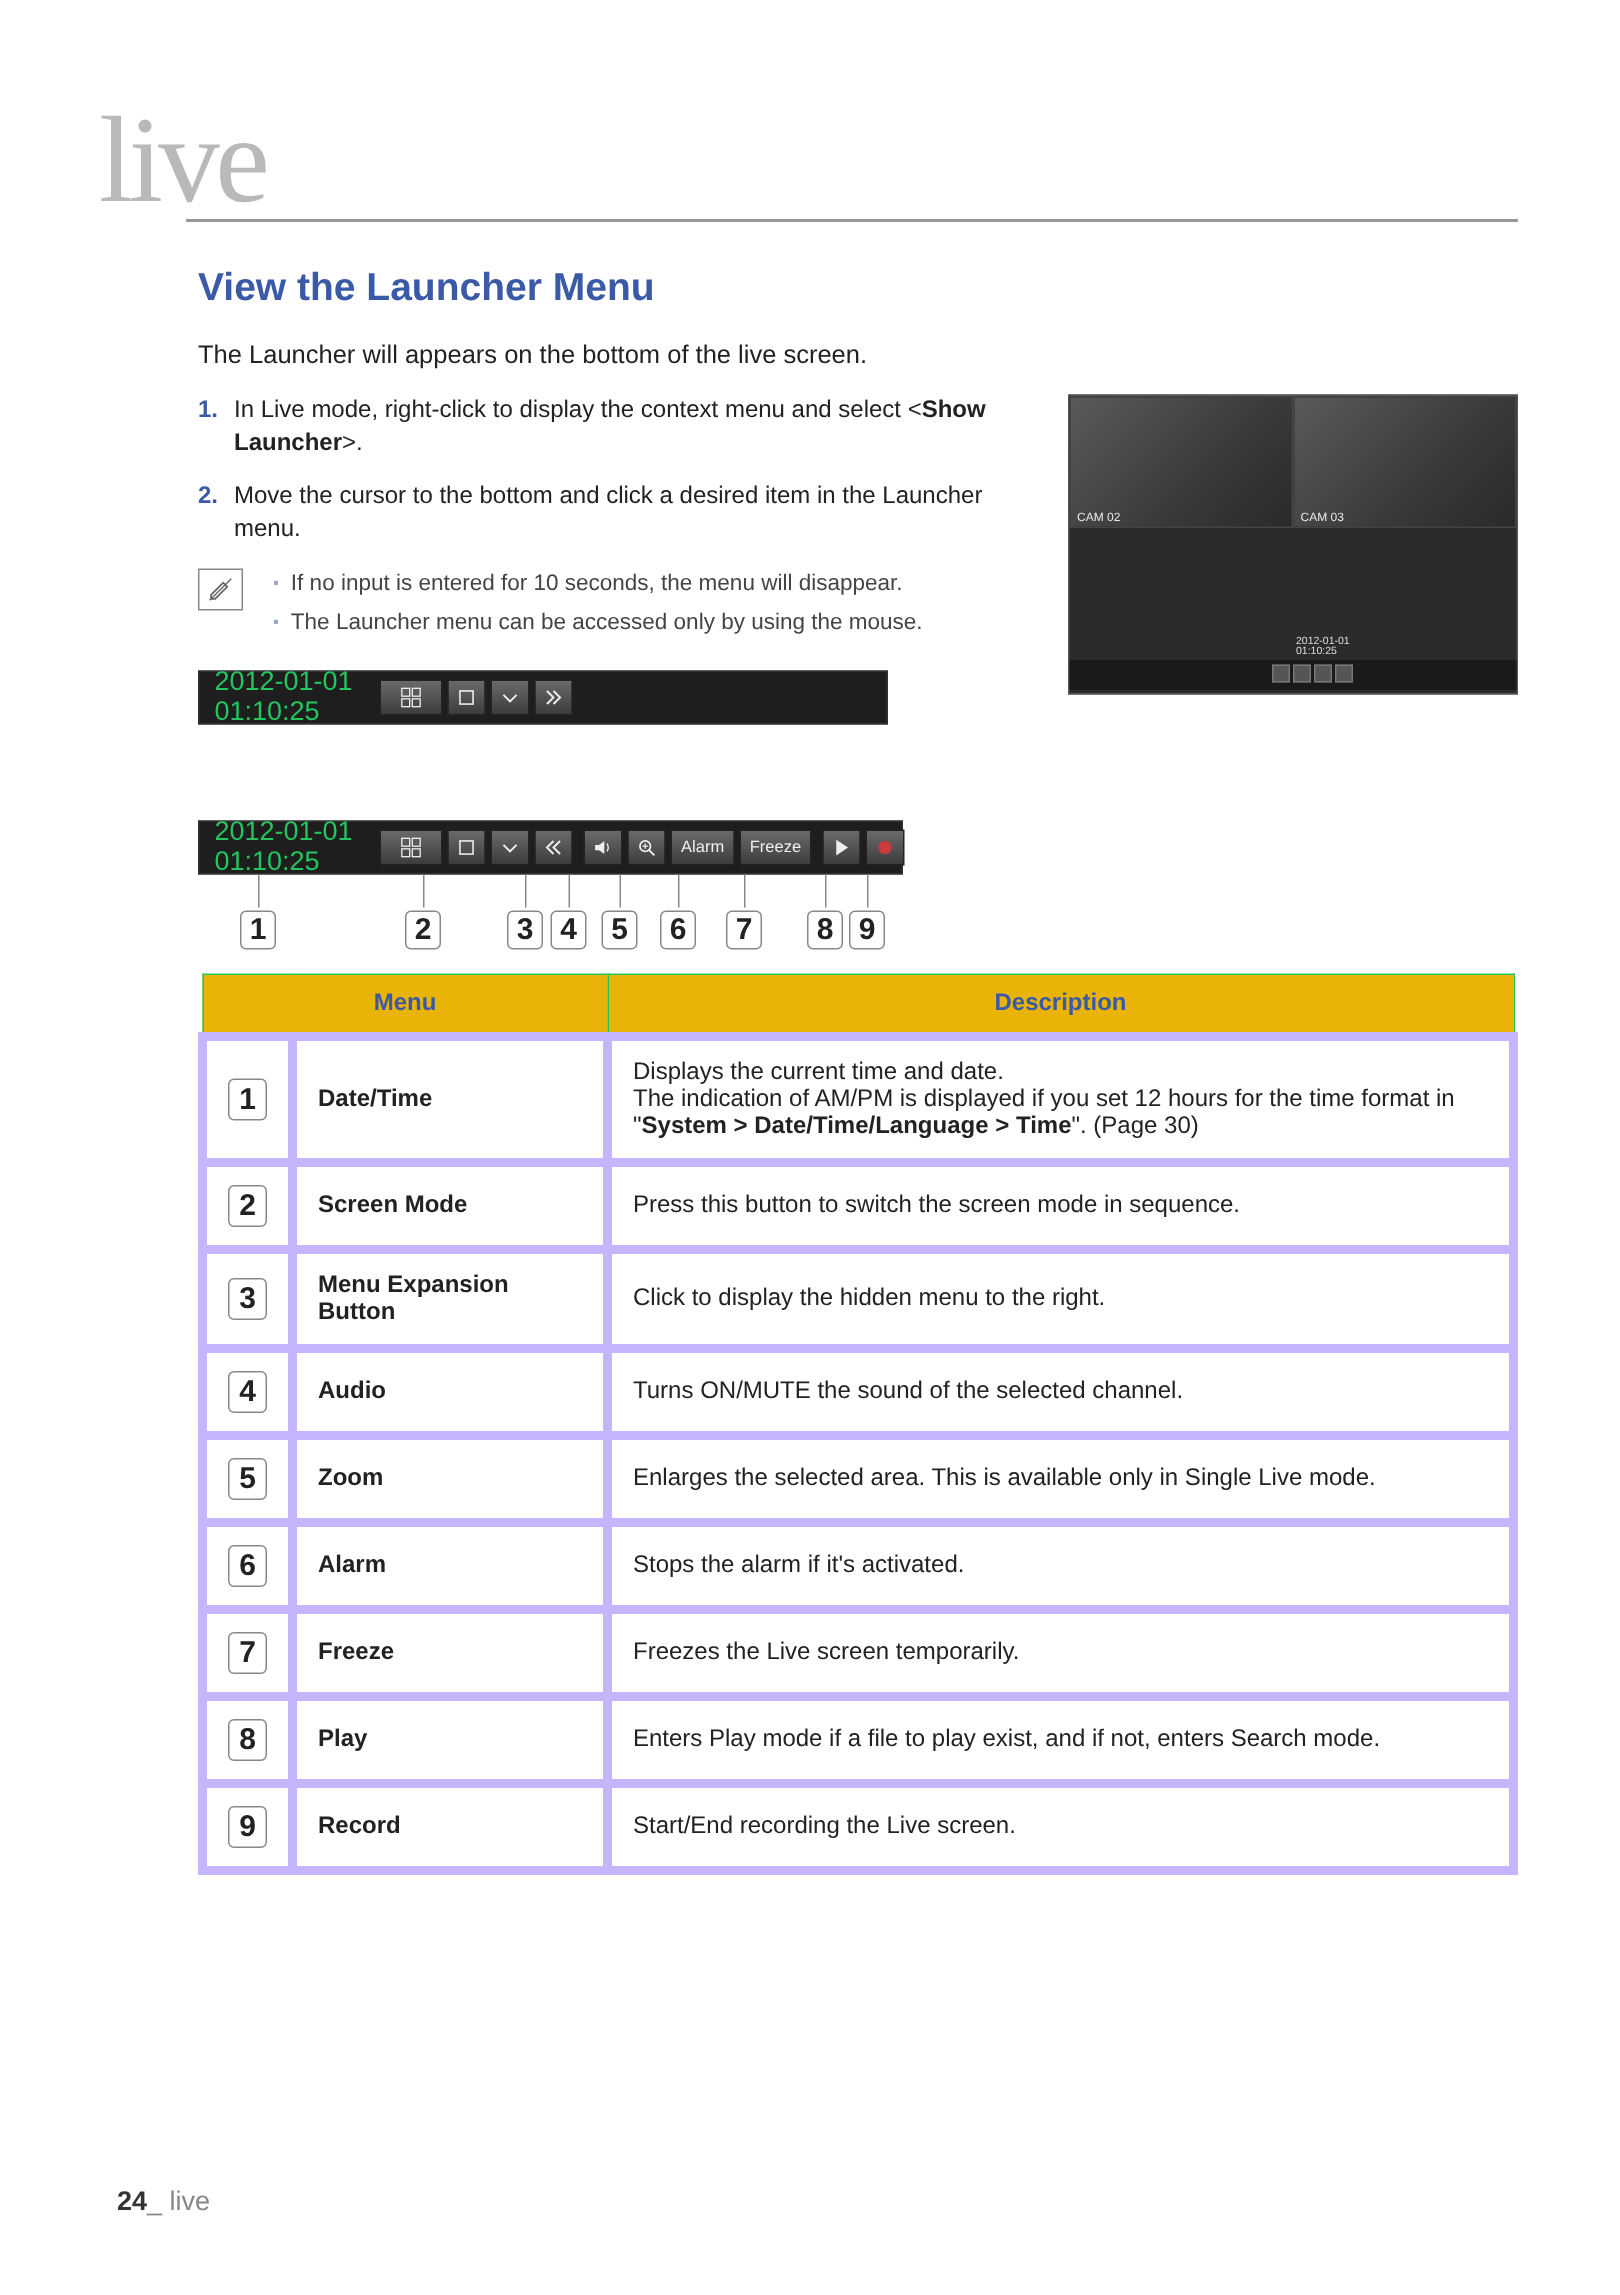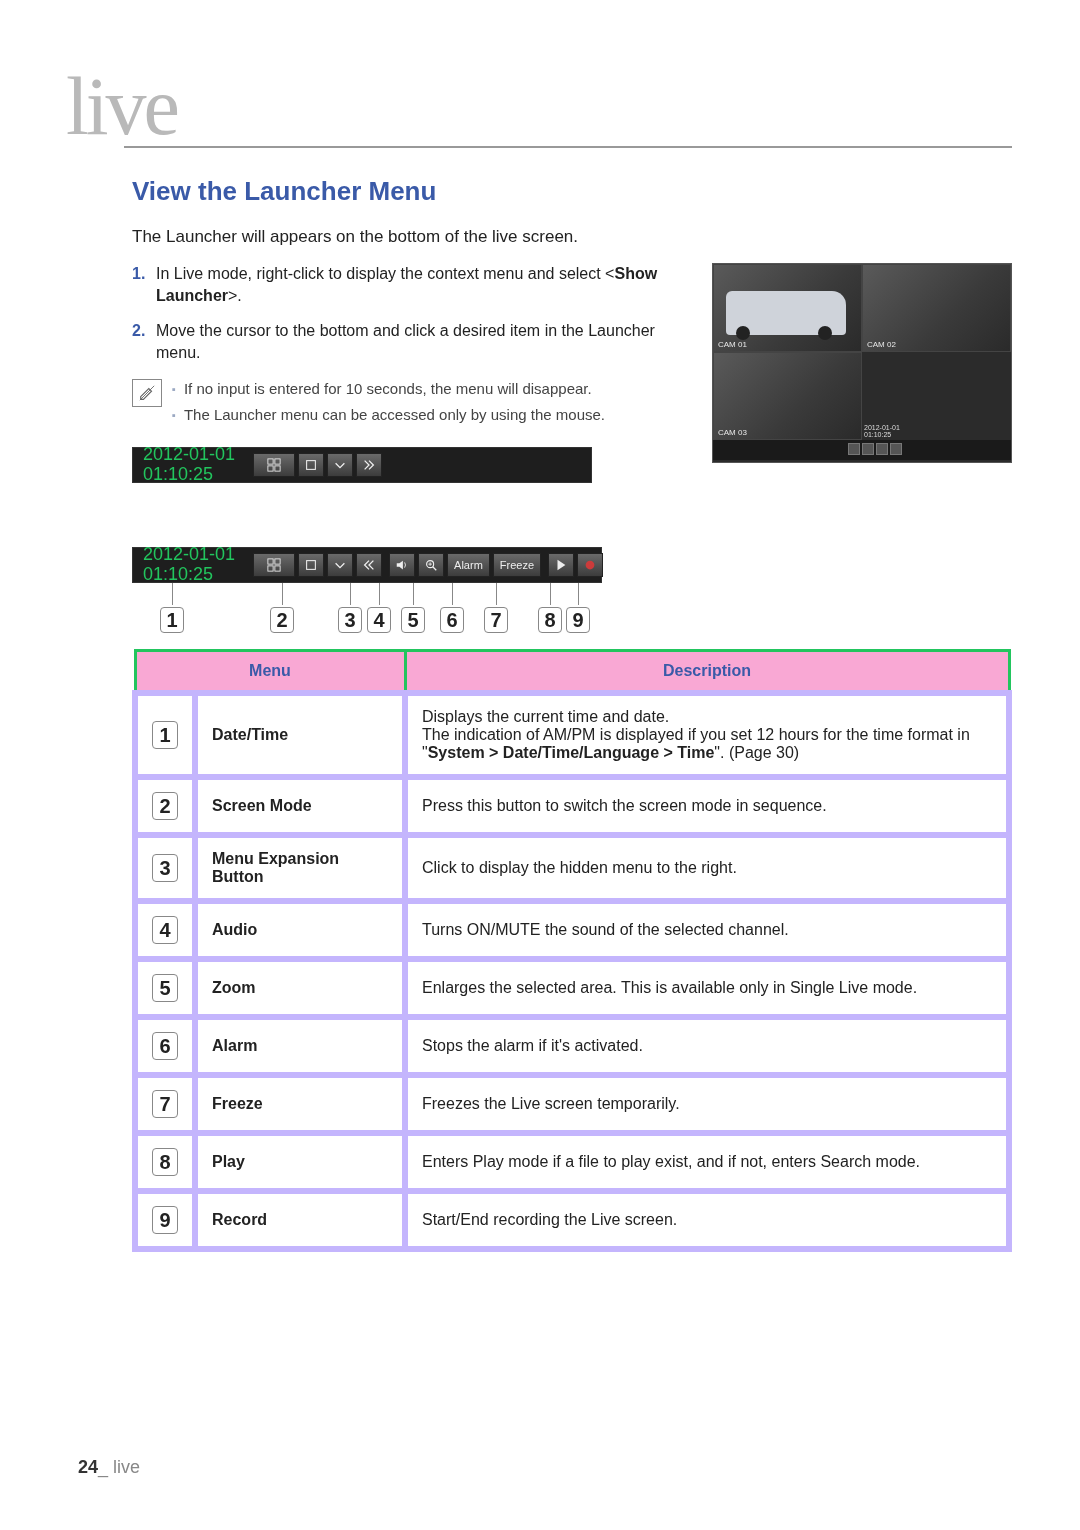--- a/index.html
+++ b/index.html
@@ -9,21 +9,21 @@
   .header-rule { border: none; border-top: 2px solid #999; margin-top: -8px; margin-bottom: 28px; margin-left: 56px; }
   .content { margin-left: 64px; }
   .section-title { color: #3a5aa8; font-size: 26px; font-weight: bold; margin-bottom: 20px; }
   .intro { font-size: 17px; margin-bottom: 16px; }
   .two-col { display: flex; gap: 26px; }
   .left-col { flex: 1; }
   .right-col { width: 300px; }
   ol.steps { list-style: none; padding-left: 0; margin-bottom: 14px; }
   ol.steps li { display: flex; font-size: 16px; margin-bottom: 12px; line-height: 1.4; }
   ol.steps li .num { font-weight: bold; color: #3a5aa8; min-width: 24px; }
-  .note-block { display: flex; gap: 10px; margin-top: 6px; margin-bottom: 16px; }
+  .note-block { display: flex; gap: 20px; margin-top: 6px; margin-bottom: 16px; }
   .note-icon { width: 30px; height: 28px; border: 1px solid #888; display: flex; align-items: center; justify-content: center; font-size: 16px; color: #555; flex-shrink: 0; }
   .note-icon svg { width: 18px; height: 18px; }
   .note-list { list-style: none; font-size: 15px; color: #444; }
   .note-list li { display: flex; gap: 8px; margin-bottom: 6px; line-height: 1.35; }
   .note-list li::before { content: "▪"; color: #9aa8c2; font-size: 11px; margin-top: 3px; }
   .bold { font-weight: bold; }
 
   
   .dvr-preview { width: 300px; height: 200px; background: #2b2b2b; position: relative; border: 1px solid #555; }
   .dvr-grid { display: grid; grid-template-columns: 1fr 1fr; grid-template-rows: 1fr 1fr; width: 100%; height: calc(100% - 22px); }
@@ -48,21 +48,21 @@
   .lb-btn.txt { font-size:11px; padding:0 6px; }
   .lb-spacer { flex:0 0 4px; }
 
   .annot-wrap { position: relative; margin-bottom: 40px; }
   .annot-lines { position:absolute; left:0; top:36px; width:470px; }
   .annot-tick { position:absolute; top:0; width:0; border-left:1px solid #888; height:22px; }
   .annot-num { position:absolute; top:24px; font-size:20px; font-weight:bold; color:#222; border:1px solid #888; border-radius:4px; width:24px; height:26px; display:flex; align-items:center; justify-content:center; transform:translateX(-12px); background:#fff; font-family: Arial, sans-serif; }
   
   
   table.desc { width:100%; border-collapse: collapse; margin-top: 26px; font-size:16px; }
-  table.desc th { background:#f9a8d4; color:#3a5aa8; font-weight:bold; padding:10px 12px; border:3px solid #22c55e; text-align:center; }
+  table.desc th { background:#eab308; color:#3a5aa8; font-weight:bold; padding:10px 12px; border:1px solid #22c55e; text-align:center; }
   table.desc td { border:6px solid #c4b5fd; padding:12px 14px; vertical-align:middle; }
   table.desc td.num-cell { width:54px; text-align:center; }
   .tnum { display:inline-flex; width:26px; height:28px; border:1px solid #888; border-radius:4px; align-items:center; justify-content:center; font-size:20px; font-weight:bold; font-family: Arial, sans-serif; }
   table.desc td.menu-cell { width:210px; font-weight:bold; }
 
   .footer { position:absolute; bottom:52px; left:78px; font-size:18px; color:#888; }
   .footer b { color:#333; }
 </style>
 </head>
 <body>
@@ -244,24 +244,20 @@
               <div class="annot-num" style="left: 446px;">9</div>
             </div>
         </div>
       </div>
 
       <div class="right-col">
         <div class="dvr-preview">
           <div class="dvr-overlay"><span>2012-01-01 01:10:25</span><span class="rec"></span></div>
           <div class="dvr-grid">
             <div class="dvr-cell">
-                <div class="car"></div>
-                <div class="cam-label">CAM 01</div>
-              </div>
-            <div class="dvr-cell">
                 <div class="cam-label">CAM 02</div>
               </div>
             <div class="dvr-cell">
                 <div class="cam-label">CAM 03</div>
               </div>
           </div>
           <div class="dvr-lower-time" style="white-space:pre">2012-01-01
 01:10:25</div>
           <div class="dvr-launcher-mini">
             <div class="mini-row">

